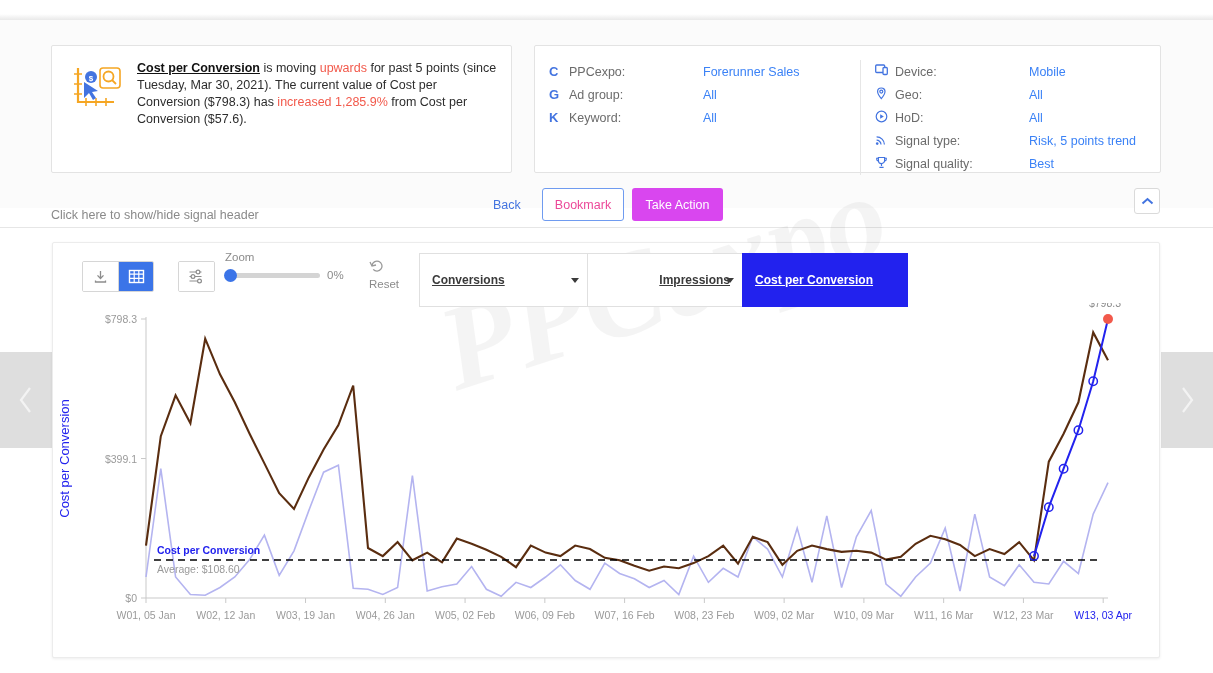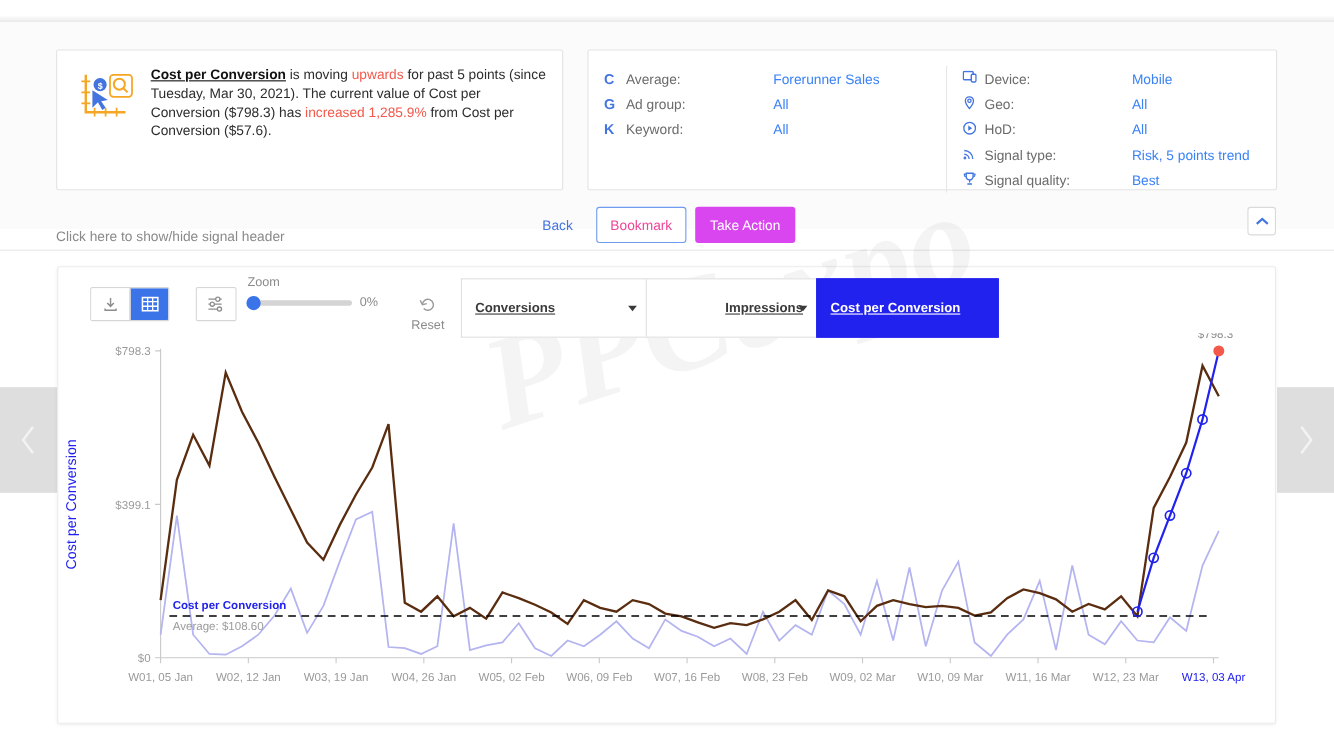--- a/index.html
+++ b/index.html
@@ -122,21 +122,21 @@
     position: relative; width: 95px; height: 5px; background: #d4d4d4; border-radius: 3px;
     cursor: pointer;
   }
   .zoom-knob {
     position: absolute; left: -1px; top: -4px; width: 13px; height: 13px;
     border-radius: 50%; background: #3b74e8; cursor: pointer;
   }
   #zoom-value { font-size: 11.5px; color: #8b8b8b; margin-left: 7px; }
 
   #reset-block {
-    position: absolute; left: 316px; top: 28px; width: 40px; text-align: center;
+    position: absolute; left: 316px; top: 16px; width: 40px; 
     cursor: pointer;
   }
   #reset-label { font-size: 11.5px; color: #8b8b8b; margin-top: 1px; }
 
   
   .tabs { position: absolute; left: 366px; top: 10px; height: 50px; display: flex; }
   .tab {
     position: relative; height: 54px; display: flex; align-items: center;
     padding: 0 12px; cursor: pointer;
     border: 1px solid #e0e0e0; border-right: none;
@@ -195,21 +195,21 @@
       </div>
       <div class="sig-text">
         <span class="u">Cost per Conversion</span><span> is moving </span><span class="red">upwards</span><span> for past 5 points (since Tuesday, Mar 30, 2021). The current value of Cost per Conversion ($798.3) has </span><span class="red">increased 1,285.9%</span><span> from Cost per Conversion ($57.6).</span>
       </div>
     </div>
 
     <div class="panel" id="filters-panel">
       <div class="fcol" id="fcol-left">
         <div class="frow">
           <span class="fico">C</span>
-          <span class="flabel">Average:</span>
+          <span class="flabel">PPCexpo:</span>
           <span class="fval">Forerunner Sales</span>
         </div>
         <div class="frow">
           <span class="fico">G</span>
           <span class="flabel">Ad group:</span>
           <span class="fval">All</span>
         </div>
         <div class="frow">
           <span class="fico">K</span>
           <span class="flabel">Keyword:</span>

